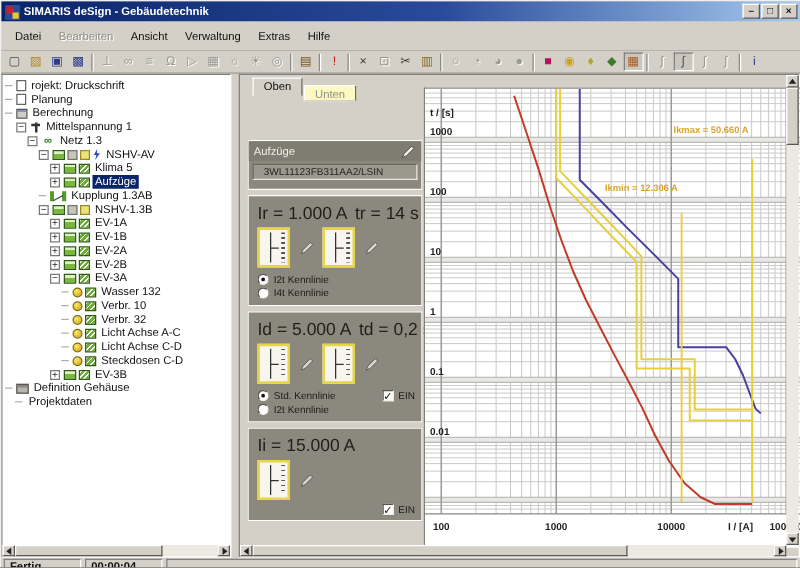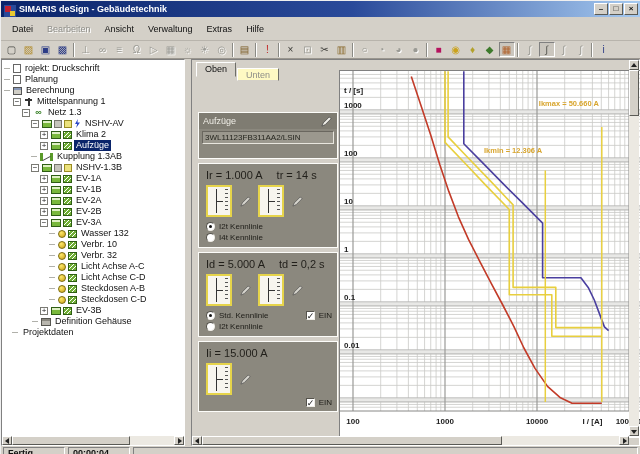--- a/index.html
+++ b/index.html
@@ -64,32 +64,32 @@
   .thumb-h{height:9px;background:#d4d0c8;border:1px solid;border-color:#fff #5a5a55 #5a5a55 #fff;}
   .thumb-v{width:10px;background:#d4d0c8;border:1px solid;border-color:#fff #5a5a55 #5a5a55 #fff;}
   .tri{position:absolute;width:0;height:0;left:2px;top:2px;}
   .tri.left{border-top:3px solid transparent;border-bottom:3px solid transparent;border-right:4px solid #222;left:2px;top:1px;}
   .tri.right{border-top:3px solid transparent;border-bottom:3px solid transparent;border-left:4px solid #222;left:3px;top:1px;}
   .tri.up{border-left:3px solid transparent;border-right:3px solid transparent;border-bottom:4px solid #222;left:1px;top:2px;}
   .tri.down{border-left:3px solid transparent;border-right:3px solid transparent;border-top:4px solid #222;left:1px;top:3px;}
   .spacer{flex:1;}
 
   
-  .tabs{position:absolute;left:4px;top:3px;display:flex;height:14px;}
+  .tabs{position:absolute;left:10px;top:3px;display:flex;height:14px;}
   .tab{font-size:9px;padding:1px 8px 0 8px;border:1px solid;border-color:#fff #6e6e68 #d4d0c8 #fff;background:#d4d0c8;margin-right:1px;color:#111;}
   .tab.active{font-weight:normal;position:relative;top:-1px;height:15px;}
   .tab.inactive{color:#8e8e88;background:#fef9c3;height:13px;margin-top:5px;}
 
   
   .device-panel{position:absolute;left:6px;top:52px;width:140px;}
   .dbox{background:#8b887e;border:1px solid #fdfdfa;margin-bottom:4px;padding:4px 5px;}
   .dbox.hdr{padding:0;}
   .dev-header{display:flex;justify-content:space-between;align-items:center;background:#7f7c72;padding:1px 4px;color:#efede6;font-size:9px;}
-  .dev-code{background:#9b988e;border:1px solid;border-color:#6a675f #e8e6de #e8e6de #6a675f;margin:2px 3px 14px 3px;padding:1px 2px;font-size:8px;color:#26261f;white-space:nowrap;overflow:hidden;}
-  .vals{display:flex;gap:14px;font-size:11px;color:#211f1a;margin:1px 0 4px 2px;white-space:nowrap;}
+  .dev-code{background:#9b988e;border:1px solid;border-color:#6a675f #e8e6de #e8e6de #6a675f;margin:2px 3px 7px 3px;padding:1px 8px;font-size:8px;color:#26261f;white-space:nowrap;overflow:hidden;}
+  .vals{display:flex;gap:6px;font-size:14px;color:#211f1a;margin:1px 0 4px 2px;white-space:nowrap;}
   .sliders{display:flex;align-items:center;gap:6px;margin-left:2px;}
   .slider{width:26px;height:32px;background:#f7f5ee;border:2px solid #e6d44a;position:relative;display:inline-block;}
   .slider::before{content:"";position:absolute;left:8px;top:2px;bottom:2px;width:1px;background:#333;}
   .slider::after{content:"";position:absolute;left:8px;top:14px;right:7px;height:1px;background:#333;}
   .slider .ticks{position:absolute;right:2px;top:2px;bottom:2px;width:3px;background:repeating-linear-gradient(180deg,#555 0 1px,transparent 1px 4px);}
   .pencil-btn{width:14px;height:14px;display:inline-flex;align-items:center;justify-content:center;}
   .opts{margin-top:4px;margin-left:2px;}
   .opt-row{display:flex;align-items:center;gap:4px;font-size:8px;color:#1d1c17;height:11px;}
   .opt-row .lbl{white-space:nowrap;}
   .radio{width:9px;height:9px;border-radius:50%;background:#fff;border:1px solid;border-color:#55534c #efede6 #efede6 #55534c;flex:0 0 auto;}
@@ -217,21 +217,21 @@
             <span class="tic ic-board"></span>
             <span class="tic ic-gray"></span>
             <span class="tic ic-yellow"></span>
             <span class="tic ic-bolt"></span>
             <span class="tlabel">NSHV-AV</span>
           </div>
           <div class="trow" style="padding-left: 38px;">
             <span class="expander">+</span>
             <span class="tic ic-board"></span>
             <span class="tic ic-hatch"></span>
-            <span class="tlabel">Klima 2</span>
+            <span class="tlabel">Klima 5</span>
           </div>
           <div class="trow" style="padding-left: 38px;">
             <span class="expander">+</span>
             <span class="tic ic-board"></span>
             <span class="tic ic-hatch"></span>
             <span class="tlabel sel">Aufzüge</span>
           </div>
           <div class="trow" style="padding-left: 29px;">
             <span class="dash"></span>
             <span class="tic ic-switch"></span>
@@ -301,35 +301,29 @@
           <div class="trow" style="padding-left: 47px;">
             <span class="dash"></span>
             <span class="tic ic-bulb"></span>
             <span class="tic ic-hatch"></span>
             <span class="tlabel">Licht Achse C-D</span>
           </div>
           <div class="trow" style="padding-left: 47px;">
             <span class="dash"></span>
             <span class="tic ic-bulb"></span>
             <span class="tic ic-hatch"></span>
-            <span class="tlabel">Steckdosen A-B</span>
-          </div>
-          <div class="trow" style="padding-left: 47px;">
-            <span class="dash"></span>
-            <span class="tic ic-bulb"></span>
-            <span class="tic ic-hatch"></span>
             <span class="tlabel">Steckdosen C-D</span>
           </div>
           <div class="trow" style="padding-left: 38px;">
             <span class="expander">+</span>
             <span class="tic ic-board"></span>
             <span class="tic ic-hatch"></span>
             <span class="tlabel">EV-3B</span>
           </div>
-          <div class="trow" style="padding-left: 2px; margin-left: 28px;">
+          <div class="trow" style="padding-left: 2px;">
             <span class="dash"></span>
             <span class="tic ic-case"></span>
             <span class="tlabel">Definition Gehäuse</span>
           </div>
           <div class="trow" style="padding-left: 10px;">
             <span class="dash"></span>
             <span class="tlabel">Projektdaten</span>
           </div>
         </div>
       <div class="hscroll">

